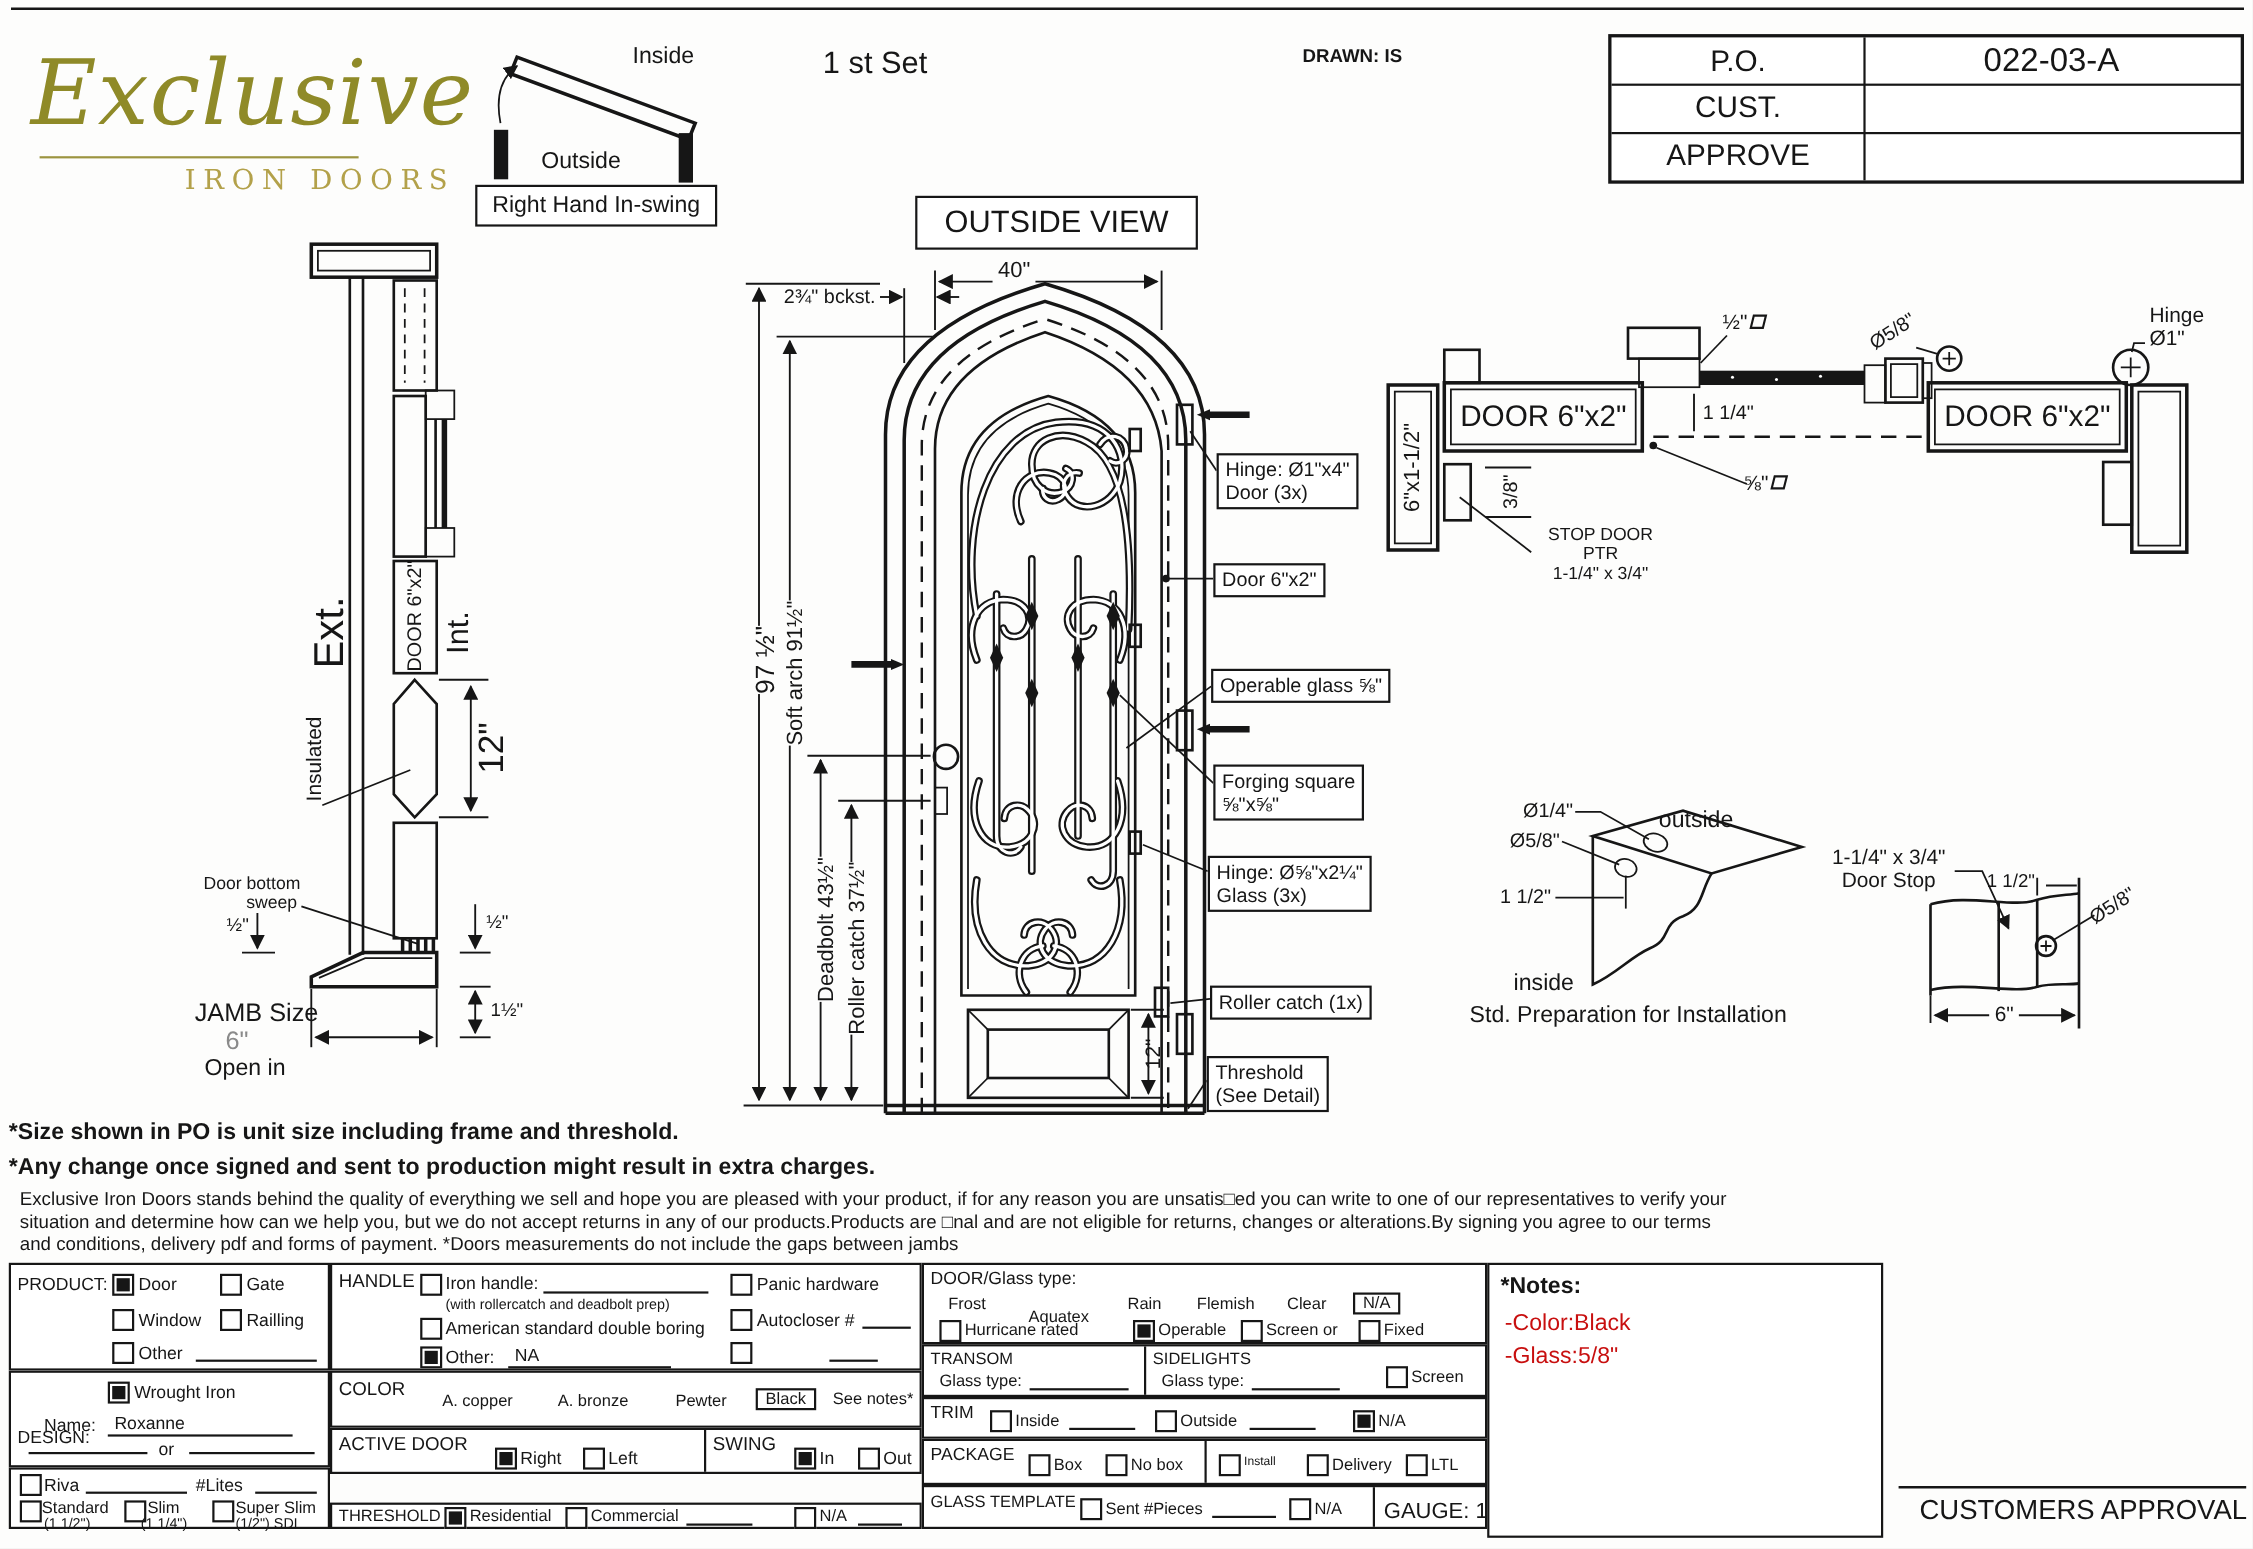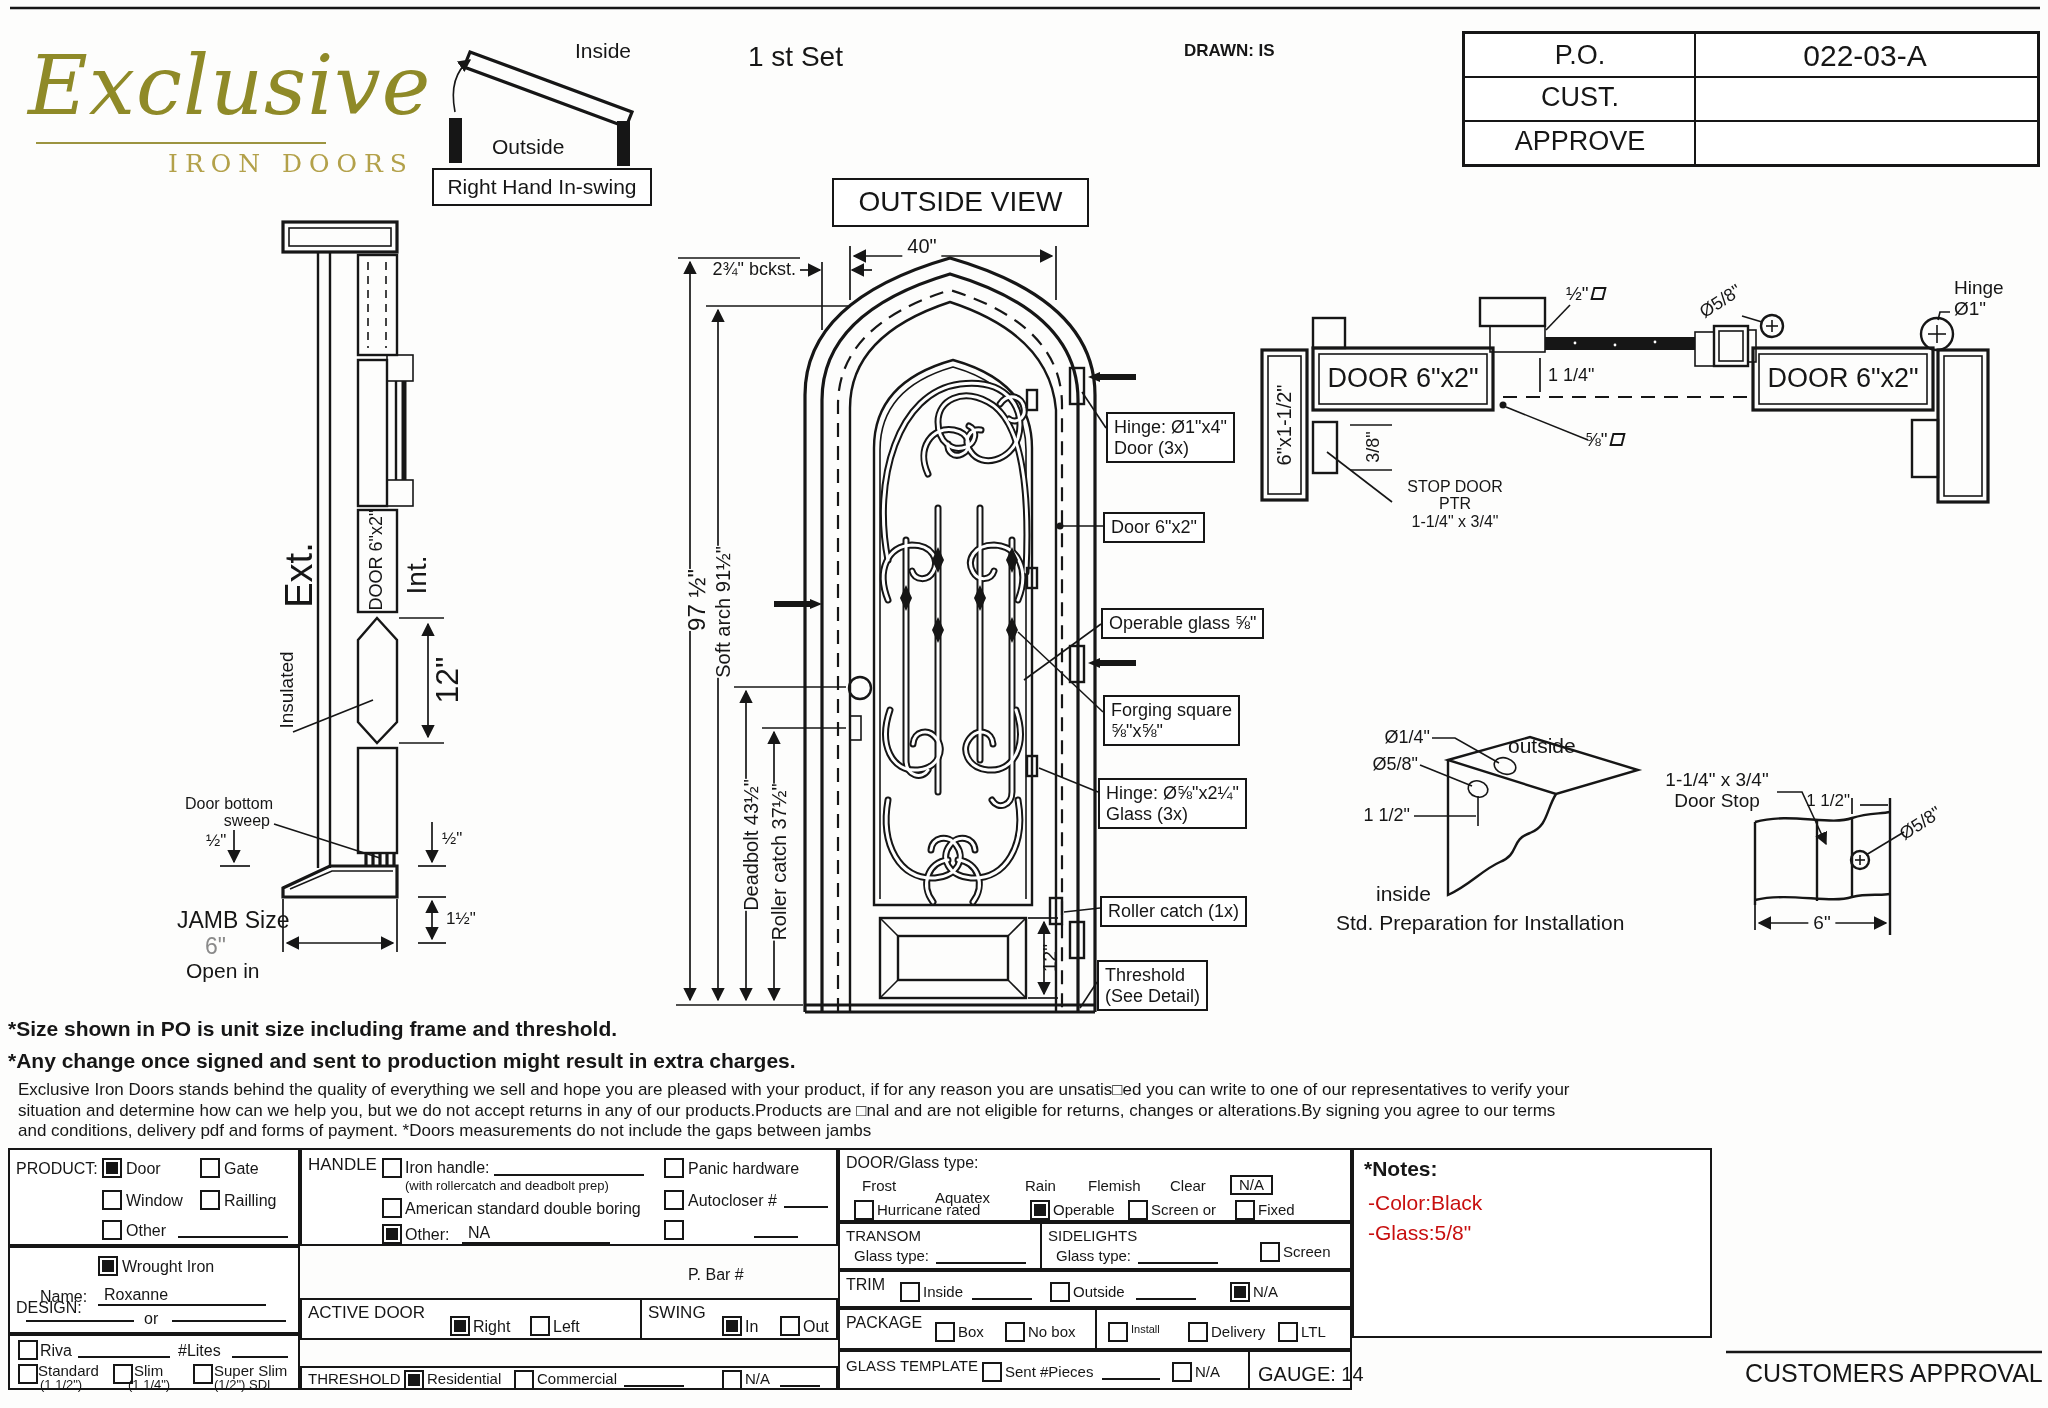--- a/index.html
+++ b/index.html
@@ -464,20 +464,28 @@
   <div class="lbl uval" style="left:160px;top:74px;min-width:130px;">NA</div>
   <div class="cb" style="left:362px;top:8px;"></div>
   <div class="lbl" style="left:386px;top:10px;">Panic hardware</div>
   <div class="cb" style="left:362px;top:40px;"></div>
   <div class="lbl" style="left:386px;top:42px;">Autocloser #</div>
   <div class="bl" style="left:482px;top:56px;width:44px;"></div>
   <div class="cb" style="left:362px;top:70px;"></div>
   <div class="lbl" style="left:386px;top:72px;margin-top:44px;">P. Bar #</div>
   <div class="bl" style="left:452px;top:86px;width:44px;"></div>
 </div>
+<div class="cell" style="left:300px;top:1246px;width:538px;height:52px;">
+  <div class="lbl" style="left:6px;top:6px;font-size:17px;">COLOR</div>
+  <div class="lbl" style="left:100px;top:18px;font-size:15px;">A. copper</div>
+  <div class="lbl" style="left:205px;top:18px;font-size:15px;">A. bronze</div>
+  <div class="lbl" style="left:312px;top:18px;font-size:15px;">Pewter</div>
+  <div class="lbl boxedval" style="left:385px;top:14px;font-size:15px;">Black</div>
+  <div class="lbl" style="left:455px;top:16px;font-size:15px;">See notes*</div>
+</div>
 <div class="cell" style="left:300px;top:1298px;width:538px;height:42px;">
   <div class="vthin" style="left:338px;top:0;height:38px;"></div>
   <div class="lbl" style="left:6px;top:4px;font-size:17px;">ACTIVE DOOR</div>
   <div class="cb on" style="left:148px;top:16px;"></div>
   <div class="lbl" style="left:171px;top:18px;">Right</div>
   <div class="cb" style="left:228px;top:16px;"></div>
   <div class="lbl" style="left:251px;top:18px;">Left</div>
   <div class="lbl" style="left:346px;top:4px;font-size:17px;">SWING</div>
   <div class="cb on" style="left:420px;top:16px;"></div>
   <div class="lbl" style="left:443px;top:18px;">In</div>
@@ -553,21 +561,21 @@
   <div class="lbl" style="left:6px;top:6px;font-size:15px;">GLASS TEMPLATE</div>
   <div class="cb" style="left:142px;top:10px;"></div>
   <div class="lbl" style="left:165px;top:12px;font-size:15px;">Sent #Pieces</div>
   <div class="bl" style="left:262px;top:26px;width:58px;"></div>
   <div class="cb" style="left:332px;top:10px;"></div>
   <div class="lbl" style="left:355px;top:12px;font-size:15px;">N/A</div>
   <div class="vthin" style="left:408px;top:0;height:36px;"></div>
   <div class="lbl" style="left:418px;top:12px;font-size:20px;">GAUGE: 14</div>
 </div>
 
-<div class="cell" style="left:1352px;top:1148px;width:360px;height:190px;">
+<div class="cell" style="left:1352px;top:1148px;width:360px;height:250px;">
   <div class="lbl" style="left:10px;top:8px;font-size:21px;font-weight:bold;">*Notes:</div>
   <div class="lbl red" style="left:14px;top:42px;font-size:21px;">-Color:Black</div>
   <div class="lbl red" style="left:14px;top:72px;font-size:21px;">-Glass:5/8"</div>
 </div>
 
 <div class="lbl" style="left:1745px;top:1360px;font-size:25px;">CUSTOMERS APPROVAL</div>
 
 </div>
 
 </body></html>

